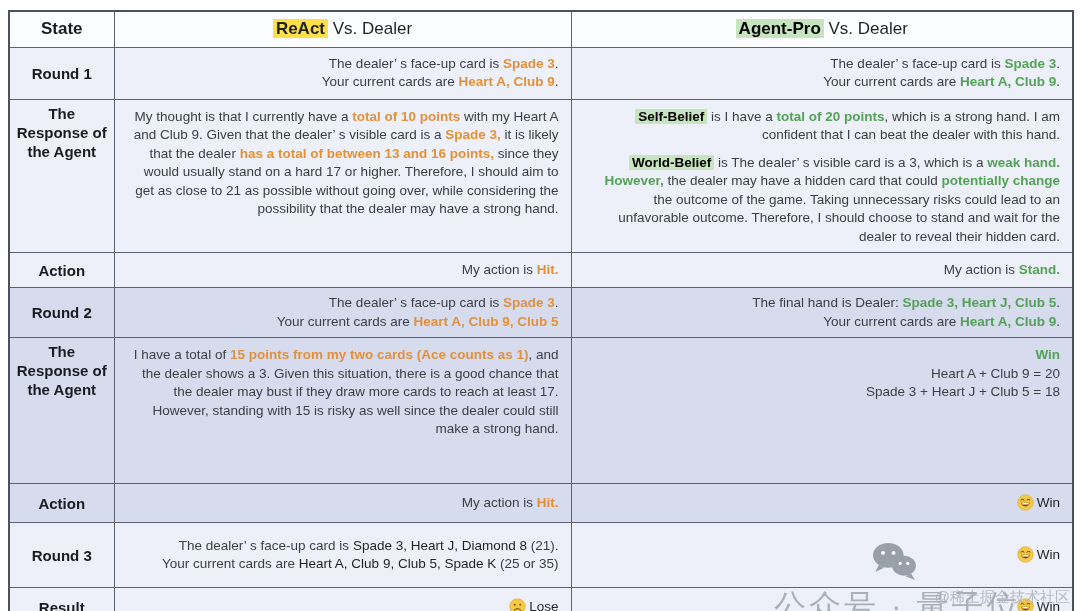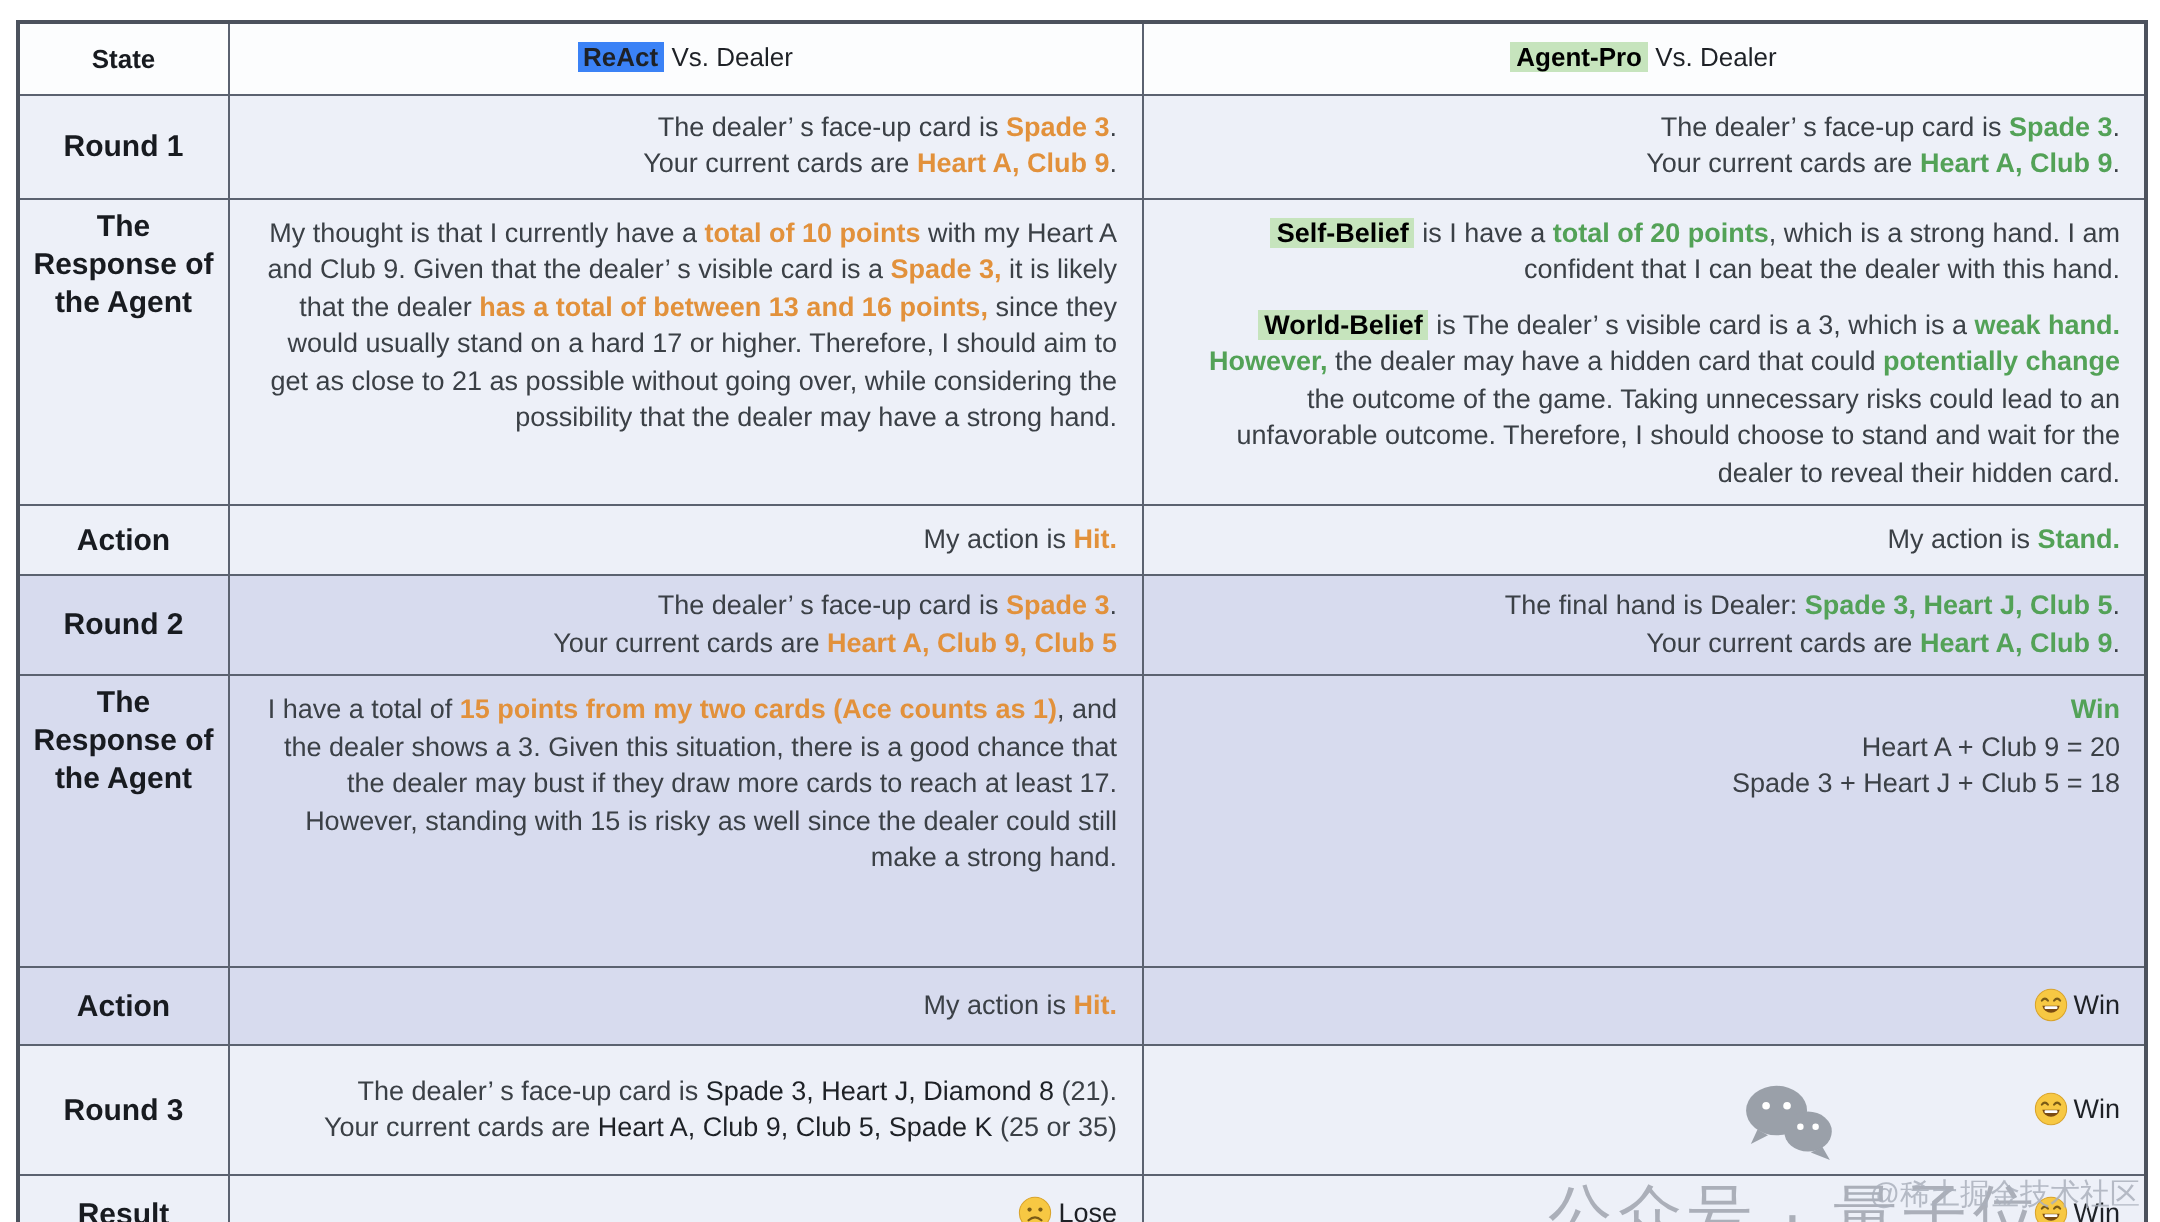--- a/index.html
+++ b/index.html
@@ -18,36 +18,36 @@
     border:1.5px solid #5b6270;
     padding:6px 12px;
     font-size:13.5px;
     vertical-align:middle;
     overflow:hidden;
   }
   .cmp th { text-align:center; font-weight:bold; color:#181b20; }
   .cmp td { text-align:right; }
   .cmp .rowlabel { font-size:15px; padding:4px 2px; line-height:19px; }
   tr.r-header { height:36px; background:#fcfdfe; }
-  tr.r-header th { font-size:13px; }
+  tr.r-header th { font-size:17px; }
   tr.r1 { height:52px;margin-left:44px; } tr.r2 { height:142px; } tr.r3 { height:35px; }
   tr.r4 { height:49px; } tr.r5 { height:146px; } tr.r6 { height:39px; }
   tr.r7 { height:65px; } tr.r8 { height:40px; }
   tr.light { background:#edf0f8; }
   tr.lav   { background:#d7dbee;margin-left:20px; }
   tr.tall th, tr.tall td { vertical-align:top; padding-top:8px; }
 
   .line { line-height:18.5px; }
   .line:empty { height:9px; }
 
   .run-plain {}
   .run-bold { font-weight:normal; color:#1e2126; }
   .run-orange-bold { color:#e2913b; font-weight:bold; }
   .run-green-bold { color:#53a257; font-weight:bold; }
-  .run-hl-orange-bold { background:#3b82f6; font-weight:bold; color:#1e2126; padding:0 3px; }
+  .run-hl-orange-bold { background:#fde047; font-weight:bold; color:#1e2126; padding:0 3px; }
   .run-hl-green-bold  { background:#c6e4bd; font-weight:bold; color:#000000; padding:0 3px; }
 
   .emoji { display:inline-block; margin-right:3px; }
   .emoji svg { vertical-align:-4px; }
 
   .watermark {
     position:absolute; left:766px; top:541px; display:flex; align-items:center;
     pointer-events:none; z-index:5;flex-direction:column;
   }
   .wm-text {

